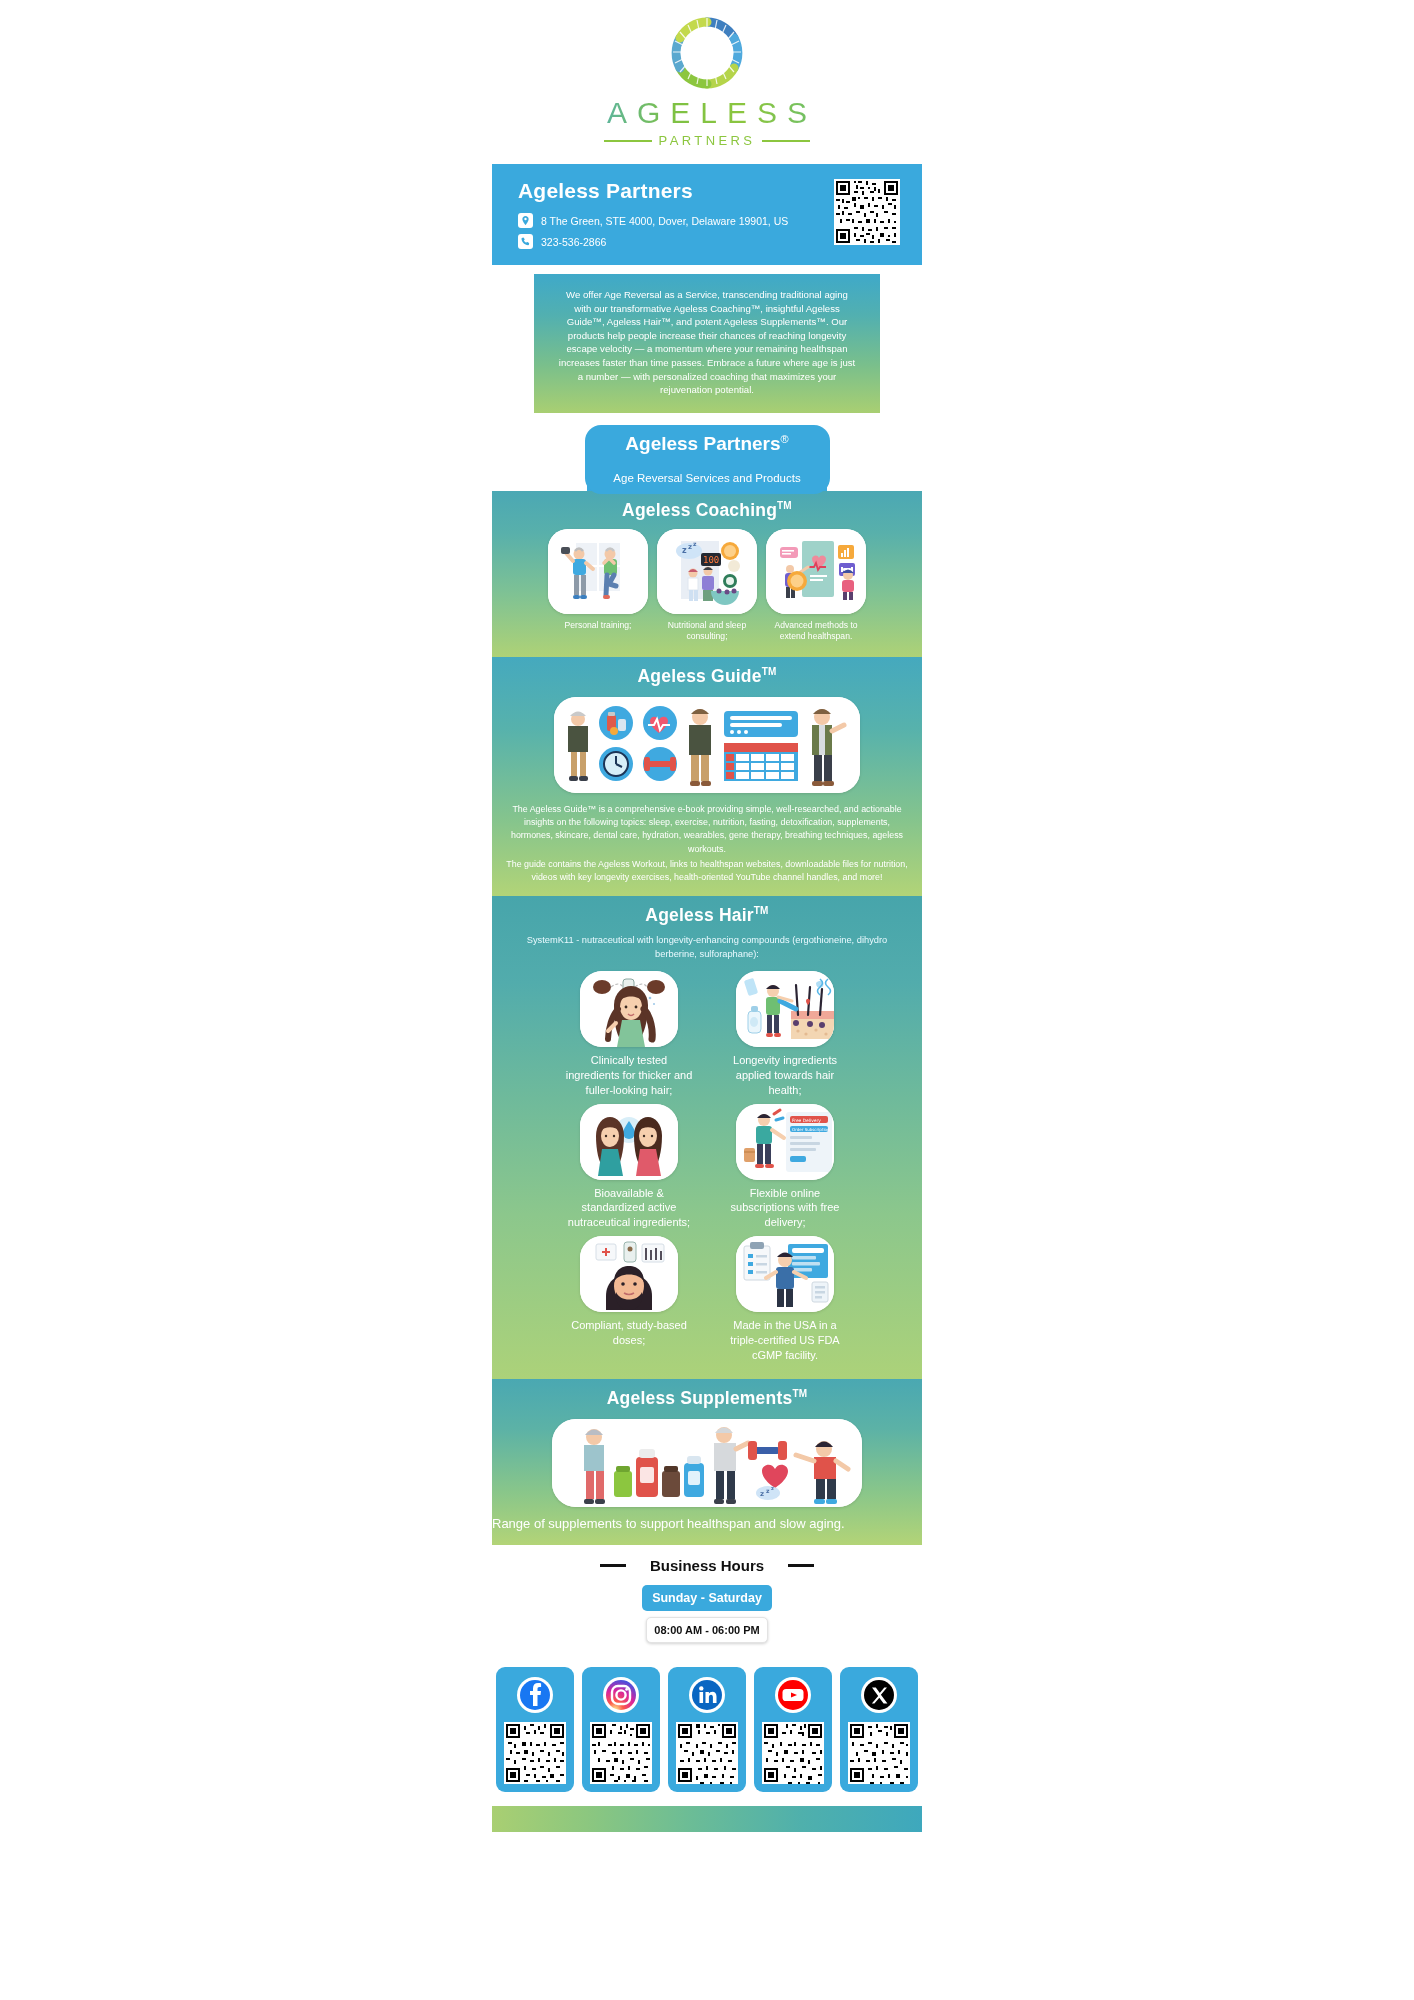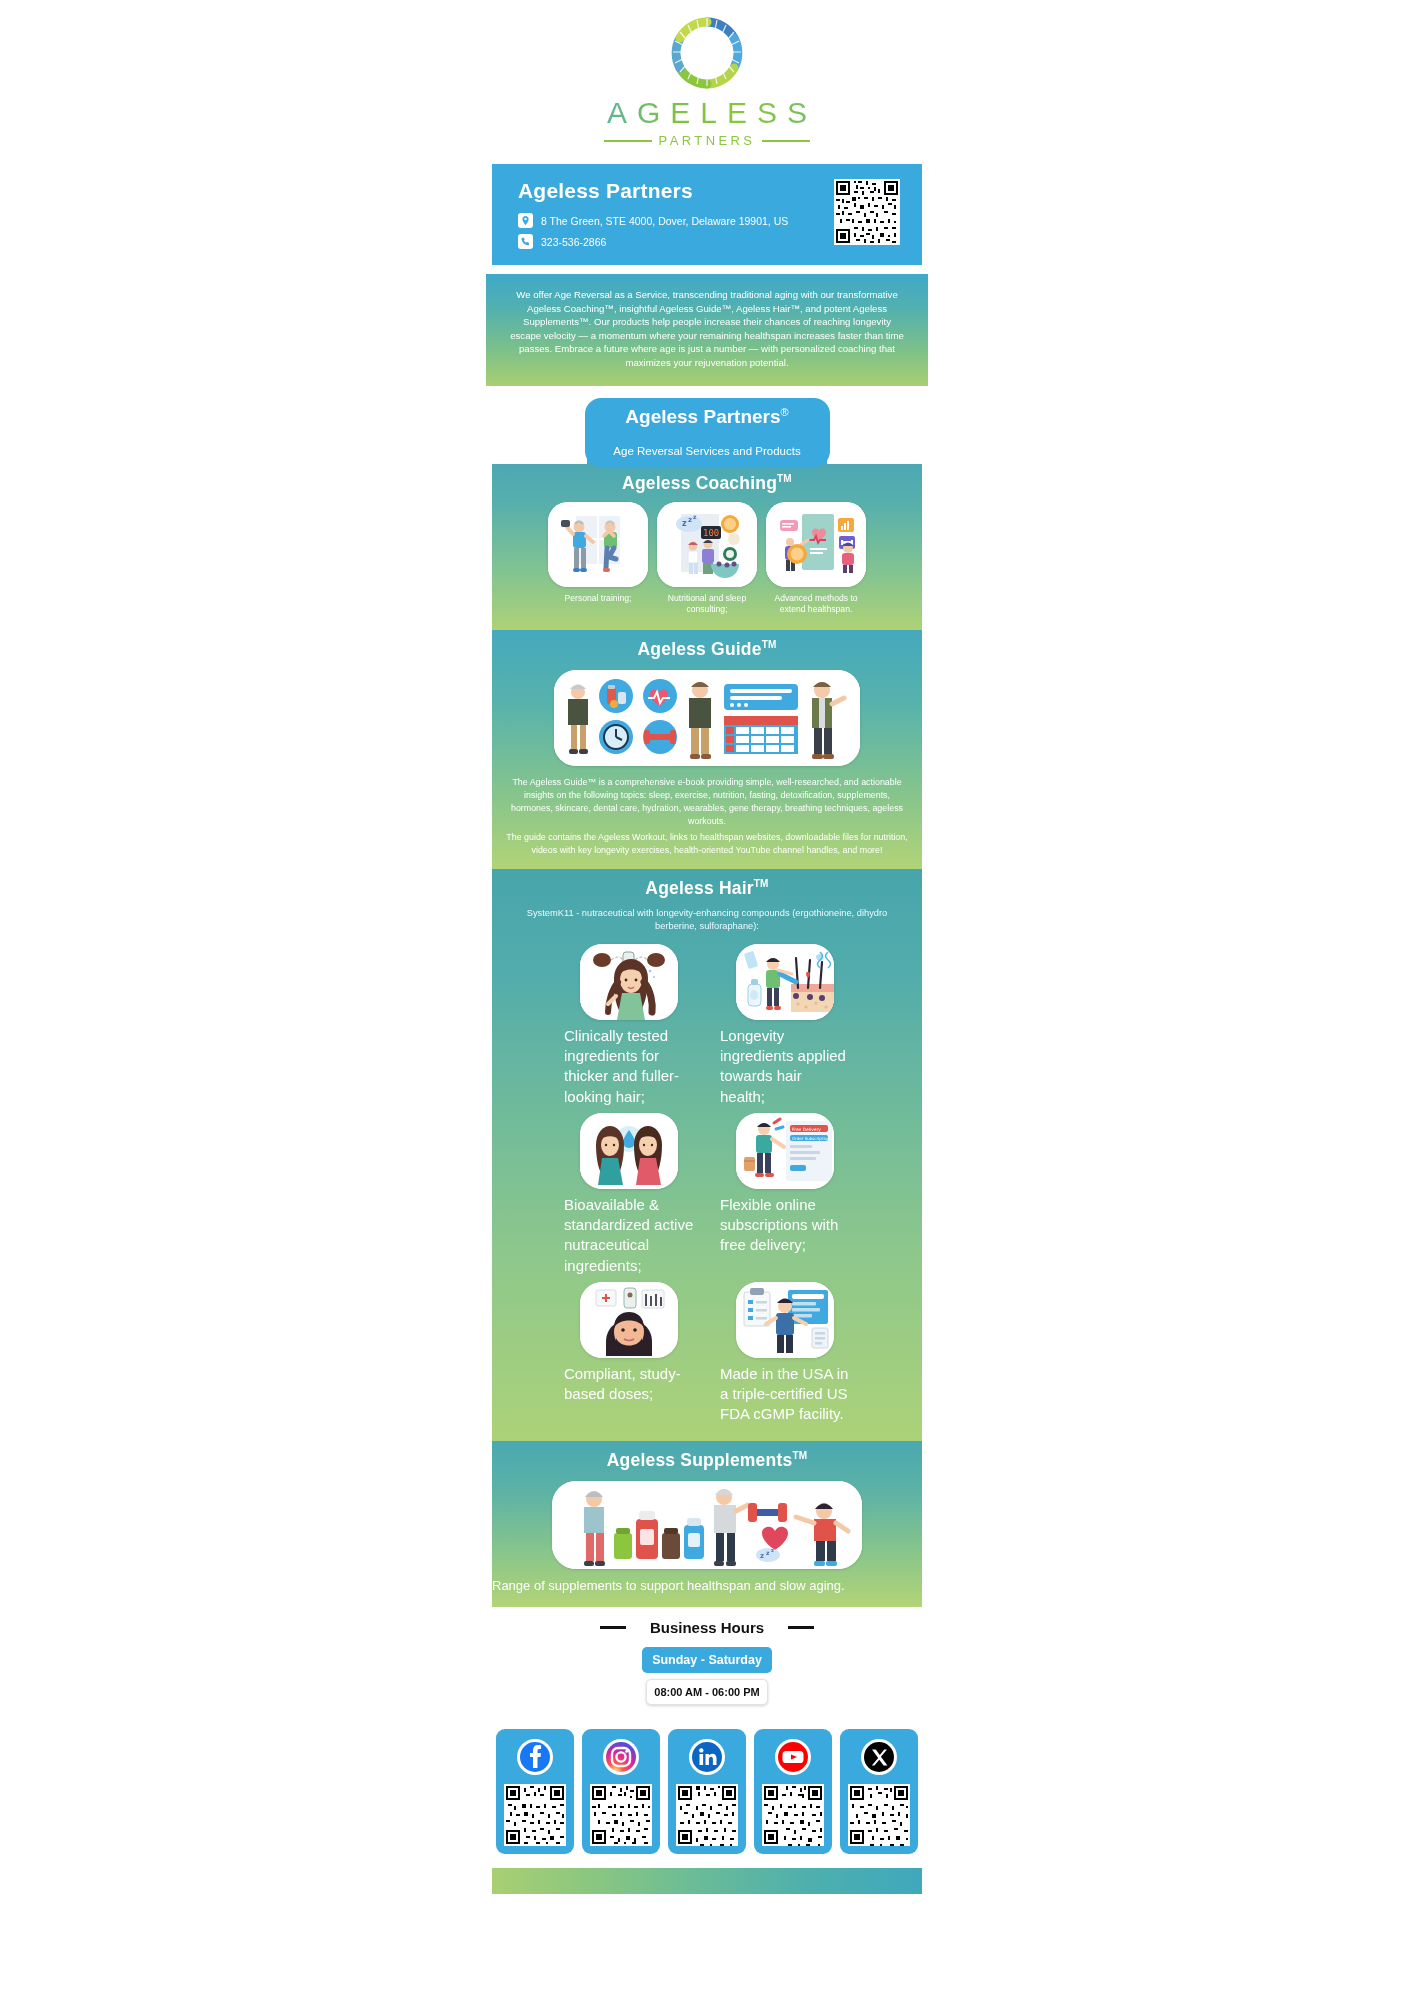--- a/index.html
+++ b/index.html
@@ -49,21 +49,21 @@
   .pin, .phone {
     width: 15px; height: 15px; flex: 0 0 15px;
     background: #fff; border-radius: 3px;
     display: flex; align-items: center; justify-content: center;
   }
   .pin svg, .phone svg { display:block; }
   .qr-head { width: 66px; height: 66px; }
 
   
   .intro {
-    width: 442px; margin: 9px auto 0 auto;
+    width: 346px; margin: 9px auto 0 auto;
     background: linear-gradient(180deg,#3fa9c9 0%,#52b0b0 30%,#79bf8c 65%,#a9cf72 100%);
     padding: 14px 24px 16px 24px;
     text-align: center;
   }
   .intro p { color: #ffffff; font-size: 9.6px; line-height: 1.42; }
 
   
   .pill-wrap { width: 430px; margin: 12px auto 0 auto; position: relative; height: 66px; }
   .pill {
     width: 245px; margin: 0 auto; background: #3aa9dd;
@@ -110,21 +110,21 @@
   .guide-text { text-align: center; color: #fff; font-size: 8.9px; line-height: 1.48; padding: 10px 14px 0 14px; }
 
   
   .hair-grid { display: flex; flex-direction: column; align-items: center; gap: 0px; }
   .hair-pair { display: flex; justify-content: center; gap: 26px; margin-top: 6px; }
   .hair-item { width: 130px; display: flex; flex-direction: column; align-items: center; }
   .hair-card {
     width: 98px; height: 76px; background: #fff; border-radius: 22px; overflow: hidden;
     position: relative; box-shadow: 0 1px 3px rgba(0,0,0,.13);
   }
-  .hair-cap { margin-top: 6px; color: #fff; font-size: 15px; line-height: 1.35; }
+  .hair-cap { margin-top: 6px; text-align: center; color: #fff; font-size: 11px; line-height: 1.35; }
 
   
   .supp-card {
     width: 310px; height: 88px; margin: 2px auto 0 auto; background: #fff;
     border-radius: 24px; overflow: hidden; position: relative;
     box-shadow: 0 1px 3px rgba(0,0,0,.13);
   }
   .supp-cap { text-align:left; color:#fff; font-size: 13px; margin-top: 9px; }
 
   

